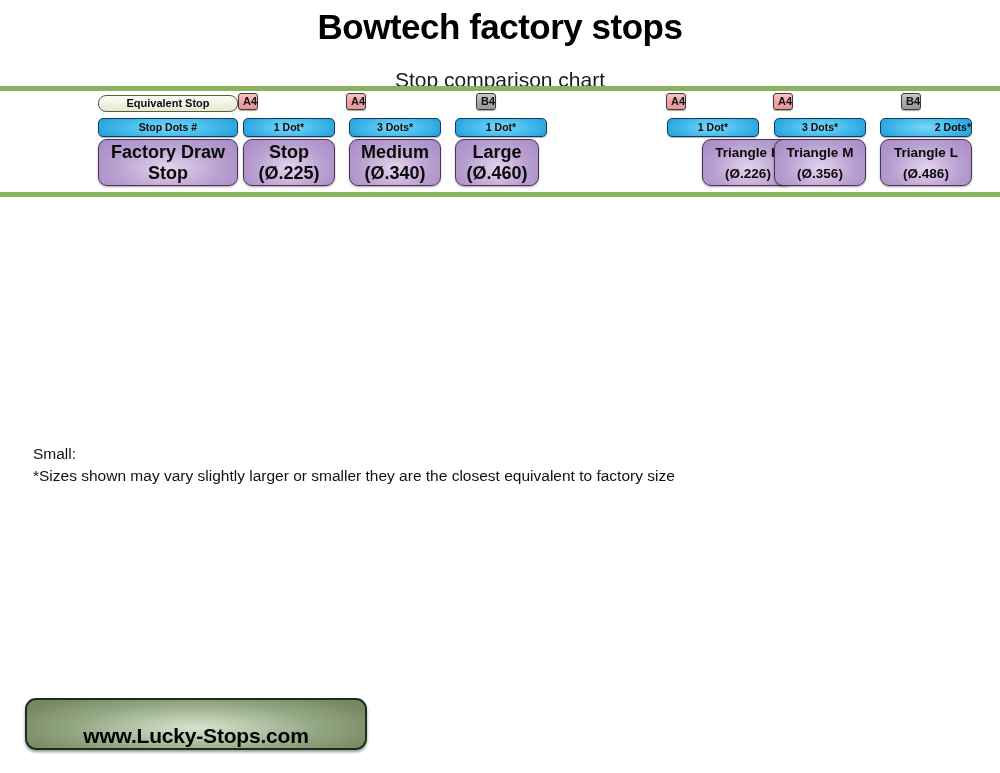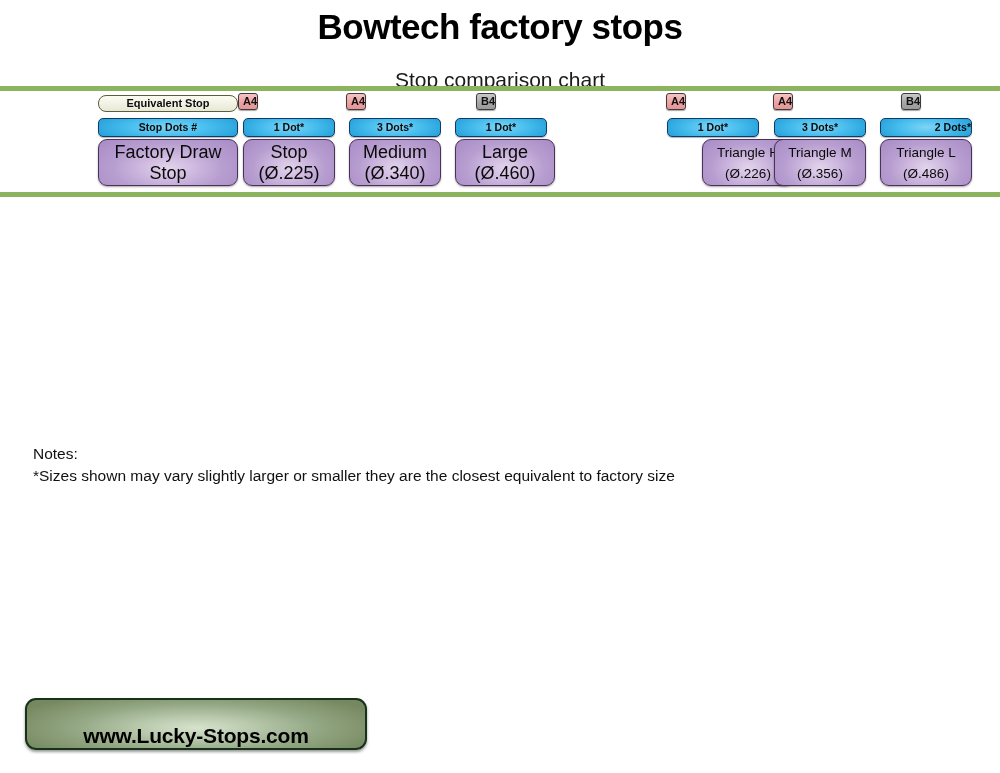--- a/index.html
+++ b/index.html
@@ -137,21 +137,21 @@
     color: #0a0a0a;
     text-align: center;
     box-shadow: 0 1px 2px rgba(0,0,0,0.35);
     display: flex;
     flex-direction: column;
     align-items: center;
     justify-content: center;
   }
   .card-purple .line {
     display: block;
-    font-weight: normal;
+    font-weight: bold;
     line-height: 21px;
     white-space: nowrap;
   }
   .card-purple.big .line { font-size: 18px; }
   .card-purple.small .line { font-size: 13.5px; }
 
   
   .notes {
     position: absolute;
     left: 33px;
@@ -223,21 +223,21 @@
     <div class="bar-blue" style="left:0; width:92px;">3 Dots*</div>
     <div class="card-purple big" style="left:0; width:92px;">
       <span class="line">Medium</span>
       <span class="line">(Ø.340)</span>
     </div>
   </div>
 
   <div class="col" style="left:455px; width:92px;">
     <div class="badge b4" style="left:21px;">B4</div>
     <div class="bar-blue" style="left:0; width:92px;">1 Dot*</div>
-    <div class="card-purple big" style="left:0; width:100px;">
+    <div class="card-purple big" style="left:0; width:84px;">
       <span class="line">Large</span>
       <span class="line">(Ø.460)</span>
     </div>
   </div>
 
   <div class="col" style="left:667px; width:92px;">
     <div class="badge a4" style="left:-1px;">A4</div>
     <div class="bar-blue" style="left:0; width:92px;">1 Dot*</div>
     <div class="card-purple small" style="left:0; width:92px;margin-left:35px;">
       <span class="line">Triangle H</span>
@@ -259,19 +259,19 @@
     <div class="bar-blue" style="left:0; width:92px;text-align:right;">2 Dots*</div>
     <div class="card-purple small" style="left:0; width:92px;">
       <span class="line">Triangle L</span>
       <span class="line">(Ø.486)</span>
     </div>
   </div>
 
 </div>
 
 <div class="notes">
-  <span class="nline">Notes:</span>
+  <span class="nline">Small:</span>
   <span class="nline">*Sizes shown may vary slightly larger or smaller they are the closest equivalent to factory size</span>
 </div>
 
 <div class="footer-btn">
   <span class="label">www.Lucky-Stops.com</span>
 </div>
 
 </body></html>

